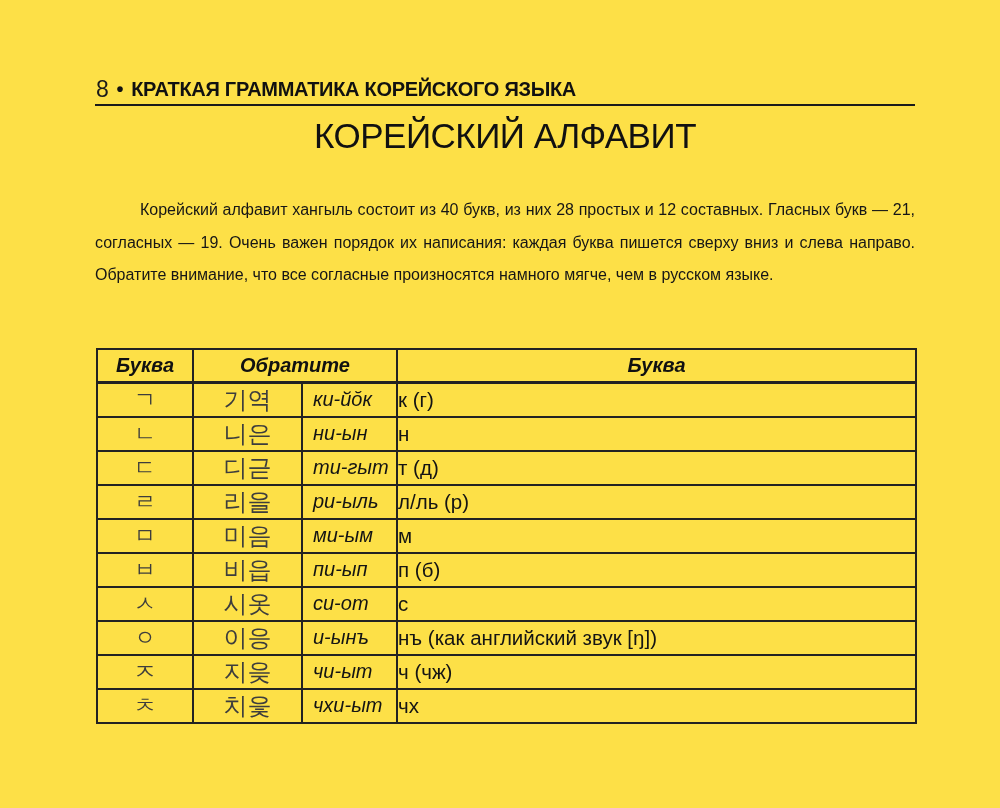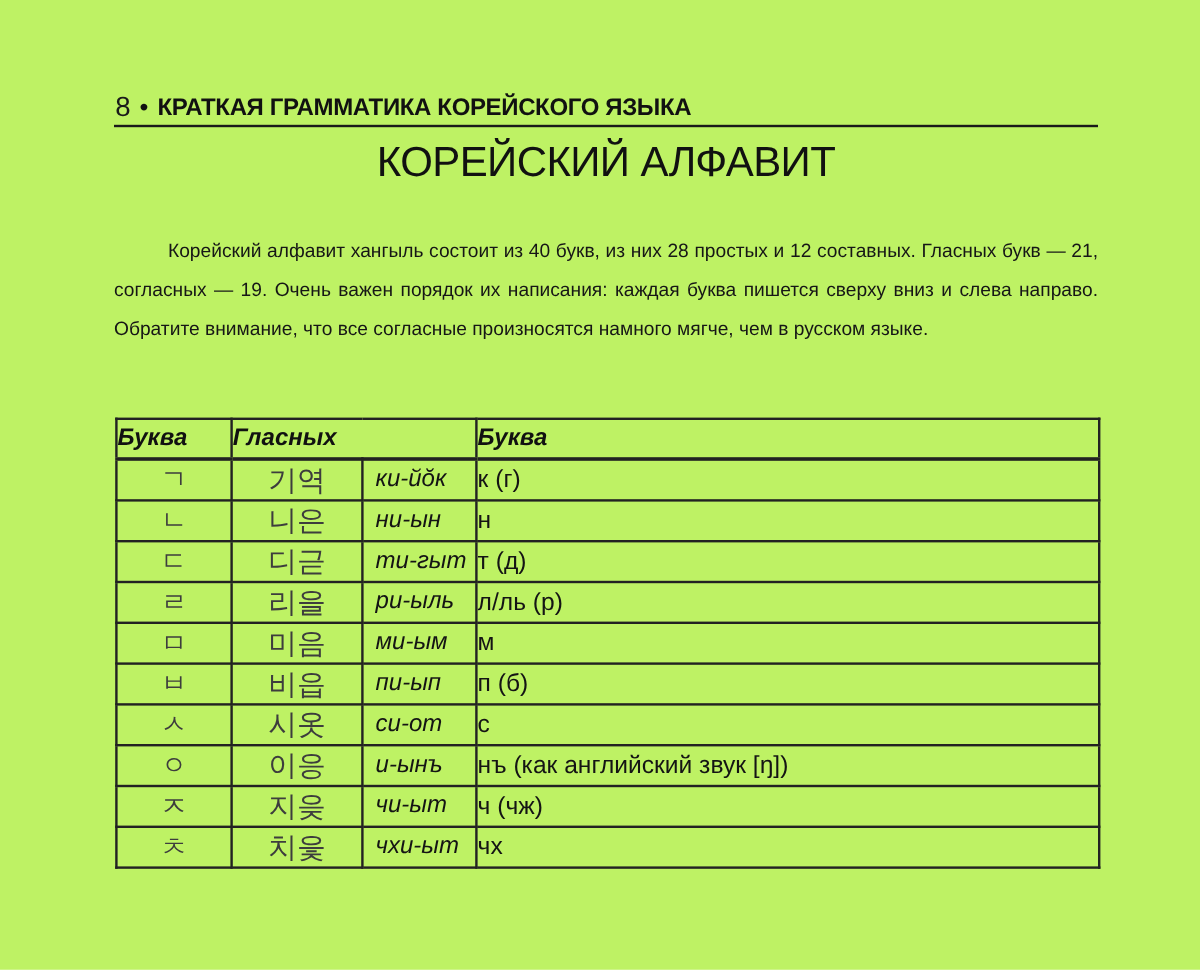--- a/index.html
+++ b/index.html
@@ -4,21 +4,21 @@
 <style>
   * { margin: 0; padding: 0; box-sizing: border-box; }
   html, body { width: 1000px; height: 808px; }
   body {
     background: #ffffff;
     font-family: "Liberation Sans", "DejaVu Sans", sans-serif;
     color: #161616;
     position: relative;
     overflow: hidden;
   }
-  .page { position: absolute; inset: 0; background: #bef264; }
+  .page { position: absolute; inset: 0; background: #fde047; }
 
   
   .running-head {
     position: absolute;
     left: 96px; top: 76px;
     width: 820px;
     white-space: nowrap;
     letter-spacing: -0.3px;
   }
   .running-head .pageno {
@@ -80,21 +80,21 @@
   }
   table.alpha th, table.alpha td {
     border: 2px solid #222;
     overflow: hidden;
   }
   table.alpha thead th {
     height: 33px;
     font-style: italic;
     font-weight: 700;
     font-size: 20px;
-    text-align: left;
+    text-align: center;
     color: #111;
     border-bottom: 3px solid #222;
   }
   table.alpha tbody td { height: 31px; }
   td.letter {
     text-align: center;
     font-family: "Liberation Serif", "DejaVu Serif", serif;
     font-size: 22px;
     color: #3d3d3d;
   }
@@ -134,21 +134,21 @@
   <table class="alpha">
     <colgroup>
       <col style="width:96px">
       <col style="width:109px">
       <col style="width:95px">
       <col style="width:519px">
     </colgroup>
     <thead>
       <tr>
         <th>Буква</th>
-        <th colspan="2">Гласных</th>
+        <th colspan="2">Обратите</th>
         <th>Буква</th>
       </tr>
     </thead>
     <tbody>
         <tr>
       <td class="letter">ㄱ</td>
       <td class="kname">기역</td>
       <td class="translit">ки-йŏк</td>
       <td class="sound">к (г)</td>
     </tr>

